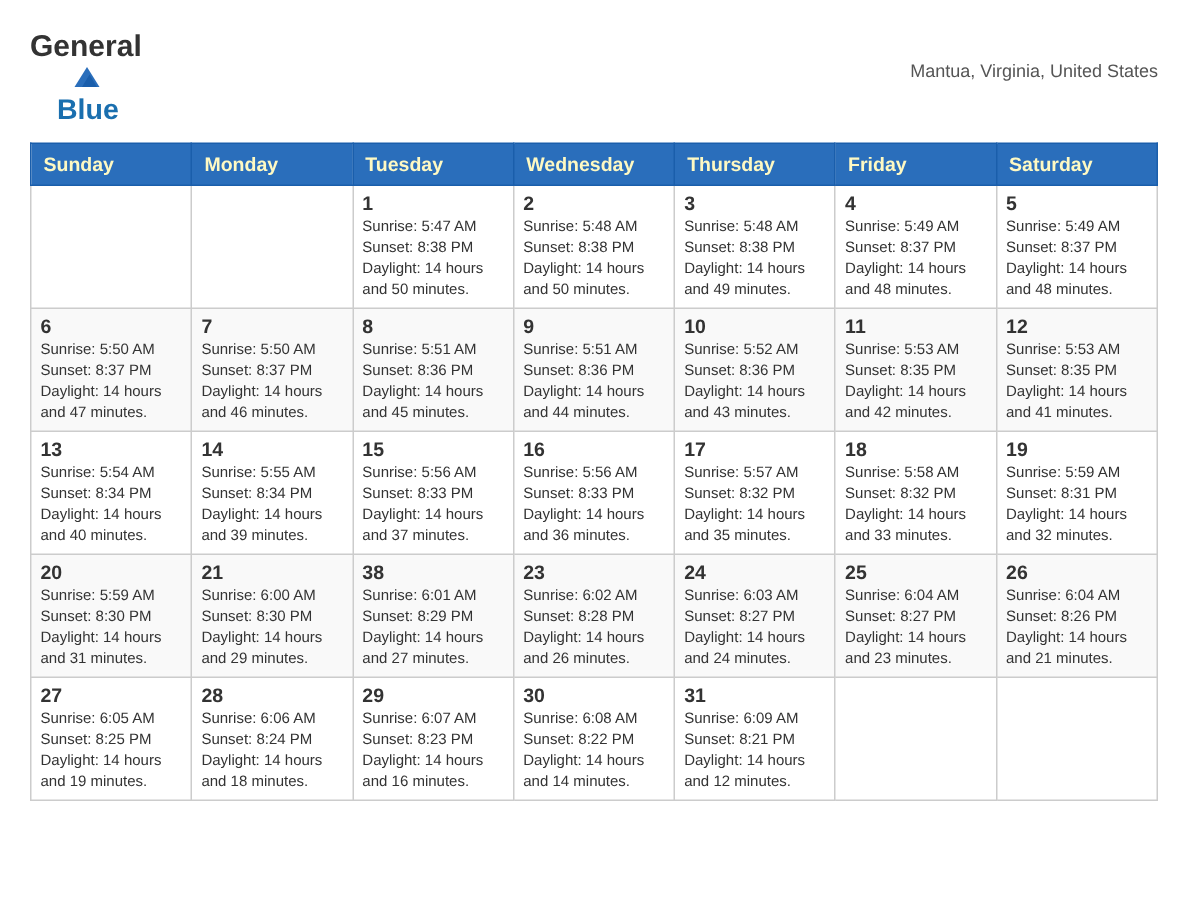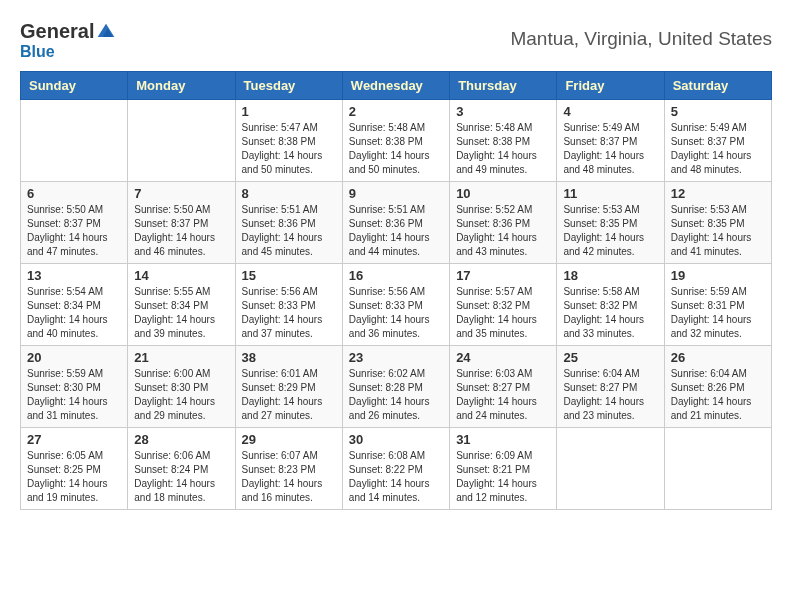--- a/index.html
+++ b/index.html
@@ -17,49 +17,51 @@
       margin-bottom: 10px;
     }
     .logo {
       display: flex;
       flex-direction: column;
       align-items: flex-start;
     }
     .logo-text {
       display: flex;
       align-items: center;
+      flex-direction: column;
     }
     .logo-general {
       font-size: 20px;
       font-weight: bold;
       color: #333;
     }
     .logo-blue {
-      font-size: 16px;
+      font-size: 19px;
       font-weight: bold;
       color: #1a6faf;
+      margin-left: 18px;
     }
     .logo-icon {
       width: 20px;
       height: 20px;
       margin-left: 2px;
     }
     .title-section {
       text-align: right;
     }
     .month-title {
       font-size: 42px;
       font-weight: bold;
       color: #333;
       line-height: 1;
     }
     .location {
-      font-size: 19px;
+      font-size: 12px;
       color: #555;
-      margin-top: 8px;
+      margin-top: 20px;
     }
     .calendar {
       width: 100%;
       border-collapse: collapse;
       border: 1px solid #ccc;
     }
     .calendar th {
       background-color: #2a6ebb;
       color: #fef9c3;
       text-align: left;

